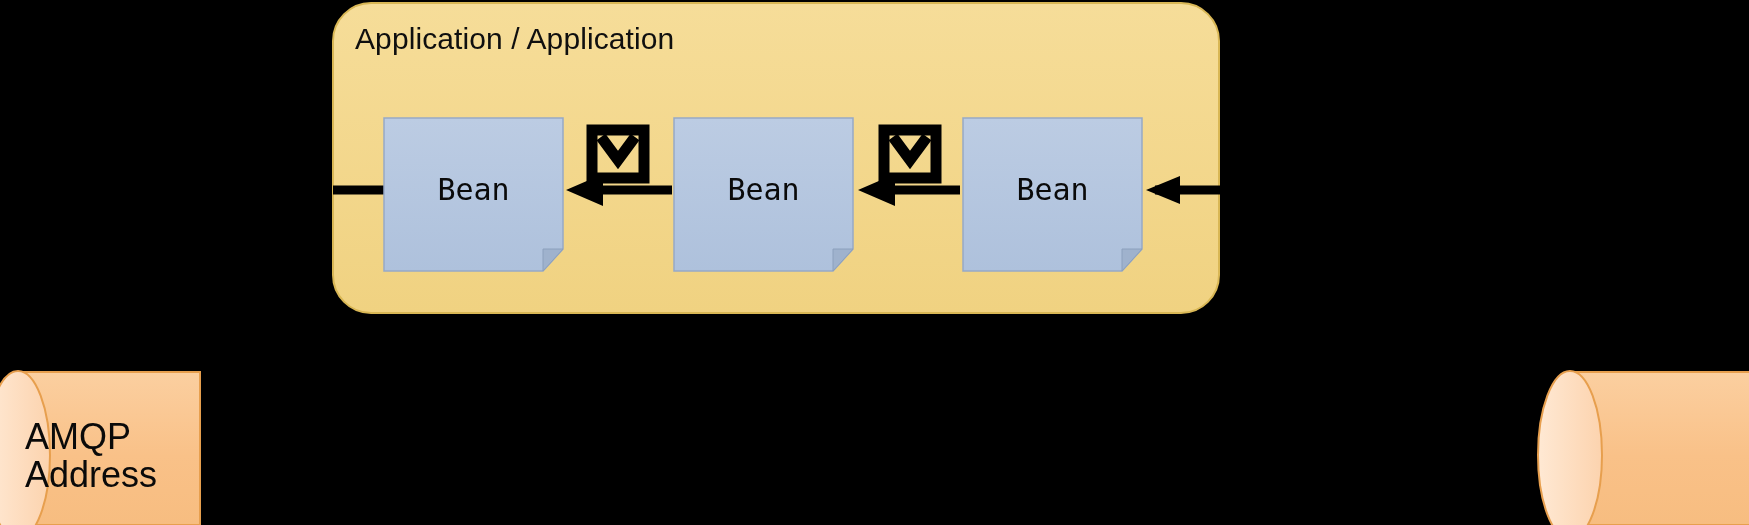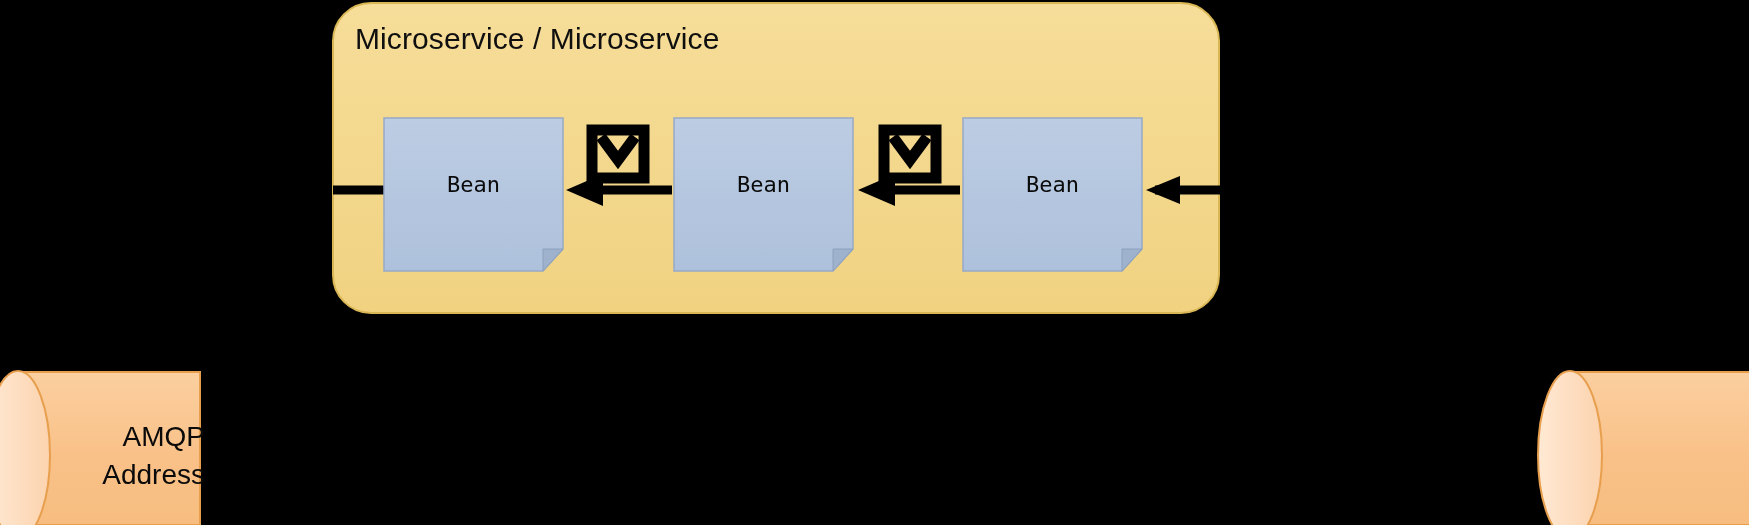--- a/index.html
+++ b/index.html
@@ -18,32 +18,32 @@
     font-family:"Liberation Sans", sans-serif;
     font-size:30px;
     color:#0f0f0f;
     letter-spacing:.1px;
     white-space:nowrap;
     pointer-events:none;
   }
   .bean-label{
     position:absolute;
     font-family:"DejaVu Sans Mono", monospace;
-    font-size:22px;
+    font-size:30px;
     color:#0a0a0a;
     white-space:nowrap;
     text-align:center;
     pointer-events:none;
   }
   .cyl-label{
     position:absolute;
     font-family:"Liberation Sans", sans-serif;
-    font-size:28px;
+    font-size:36px;
     color:#0a0a0a;
-    text-align:right;
+    text-align:left;
     line-height:38px;
     white-space:pre-line;
     pointer-events:none;
   }
 </style>
 </head>
 <body>
 
 <div id="stage">
 
@@ -113,21 +113,21 @@
       <ellipse cx="18" cy="455" rx="32" ry="84" fill="url(#capGrad)" stroke="#e79f4e" stroke-width="2"></ellipse>
     </g>
 
     <g>
       <path d="M 1570,372 L 1749,372 L 1749,525 L 1570,525 Z" fill="url(#bodyGrad)" stroke="none"></path>
       <path d="M 1570,372 L 1749,372 M 1570,525 L 1749,525" fill="none" stroke="#e79f4e" stroke-width="2"></path>
       <ellipse cx="1570" cy="455" rx="32" ry="84" fill="url(#capGrad)" stroke="#e79f4e" stroke-width="2"></ellipse>
     </g>
   </svg>
 
-  <div class="app-title">Microservice / Microservice</div>
+  <div class="app-title">Application / Application</div>
 
   <div class="bean-label" style="left:384px;top:172px;width:179px;">Bean</div>
 
   <div class="bean-label" style="left:674px;top:172px;width:179px;">Bean</div>
 
   <div class="bean-label" style="left:963px;top:172px;width:179px;">Bean</div>
 
   <div class="cyl-label" style="left:25px;top:418px;width:180px;">AMQP
 Address</div>
 

